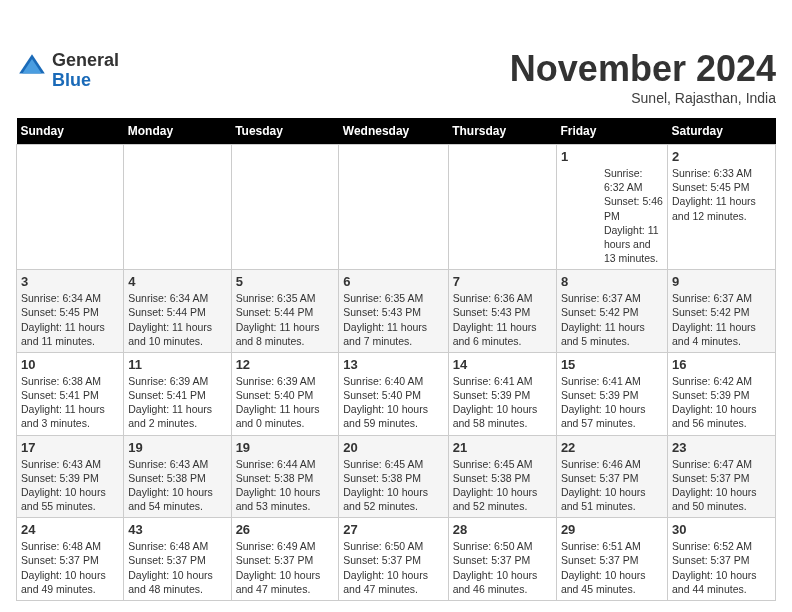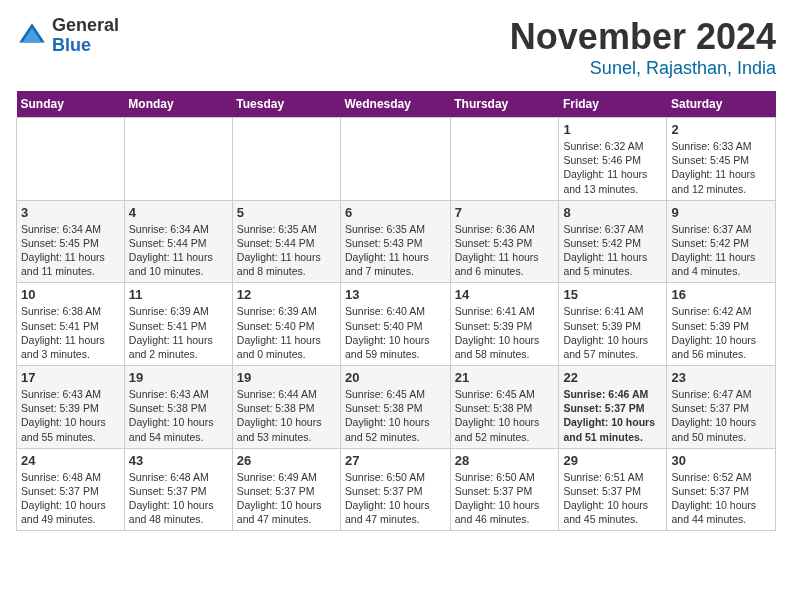--- a/index.html
+++ b/index.html
@@ -11,22 +11,22 @@
       padding: 16px;
     }
     .header {
       display: flex;
       justify-content: space-between;
       align-items: flex-start;
       margin-bottom: 12px;
     }
     .logo {
       display: flex;
-      align-items: center;
       gap: 4px;
+      margin-top: 35px;
     }
     .logo-text {
       display: flex;
       flex-direction: column;
       line-height: 1.1;
     }
     .logo-general {
       font-size: 18px;
       font-weight: bold;
       color: #333;
@@ -35,38 +35,39 @@
       font-size: 18px;
       font-weight: bold;
       color: #1a6ab8;
     }
     .logo-icon {
       width: 32px;
       height: 32px;
     }
     .title-block {
       text-align: right;
+      margin-top: 32px;
     }
     .month-title {
       font-size: 36px;
       font-weight: bold;
       color: #333;
     }
     .location {
-      font-size: 18px;
-      color: #0369a1;
+      font-size: 14px;
+      color: #404040;
       text-align: right;
     }
     table {
       width: 100%;
       border-collapse: collapse;
       font-size: 11px;
     }
     thead tr th {
-      background: #701a75;
+      background: #000000;
       color: #fff;
       padding: 6px 4px;
       text-align: left;
       font-size: 12px;
       font-weight: bold;
     }
     tbody tr td {
       border: 1px solid #ccc;
       vertical-align: top;
       padding: 4px 4px;
@@ -130,21 +131,21 @@
   </thead>
   <tbody id="calendar-body">
   <tr>
         <td class="empty-cell"></td>
         <td class="empty-cell"></td>
         <td class="empty-cell"></td>
         <td class="empty-cell"></td>
         <td class="empty-cell"></td>
         <td>
           <span class="day-num">1</span>
-          <div class="day-info" style="white-space: pre-line;">Sunrise: 6:32 AM
+          <div class="day-info" style="white-space: pre-line; margin-left: 43px;">Sunrise: 6:32 AM
 Sunset: 5:46 PM
 Daylight: 11 hours and 13 minutes.</div>
         </td>
         <td>
           <span class="day-num">2</span>
           <div class="day-info" style="white-space: pre-line;">Sunrise: 6:33 AM
 Sunset: 5:45 PM
 Daylight: 11 hours and 12 minutes.</div>
         </td>
       </tr>
@@ -262,21 +263,21 @@
 Daylight: 10 hours and 52 minutes.</div>
         </td>
         <td>
           <span class="day-num">21</span>
           <div class="day-info" style="white-space: pre-line;">Sunrise: 6:45 AM
 Sunset: 5:38 PM
 Daylight: 10 hours and 52 minutes.</div>
         </td>
         <td>
           <span class="day-num">22</span>
-          <div class="day-info" style="white-space: pre-line; font-weight: bold;">Sunrise: 6:46 AM
+          <div class="day-info" style="white-space: pre-line;">Sunrise: 6:46 AM
 Sunset: 5:37 PM
 Daylight: 10 hours and 51 minutes.</div>
         </td>
         <td>
           <span class="day-num">23</span>
           <div class="day-info" style="white-space: pre-line;">Sunrise: 6:47 AM
 Sunset: 5:37 PM
 Daylight: 10 hours and 50 minutes.</div>
         </td>
       </tr>

